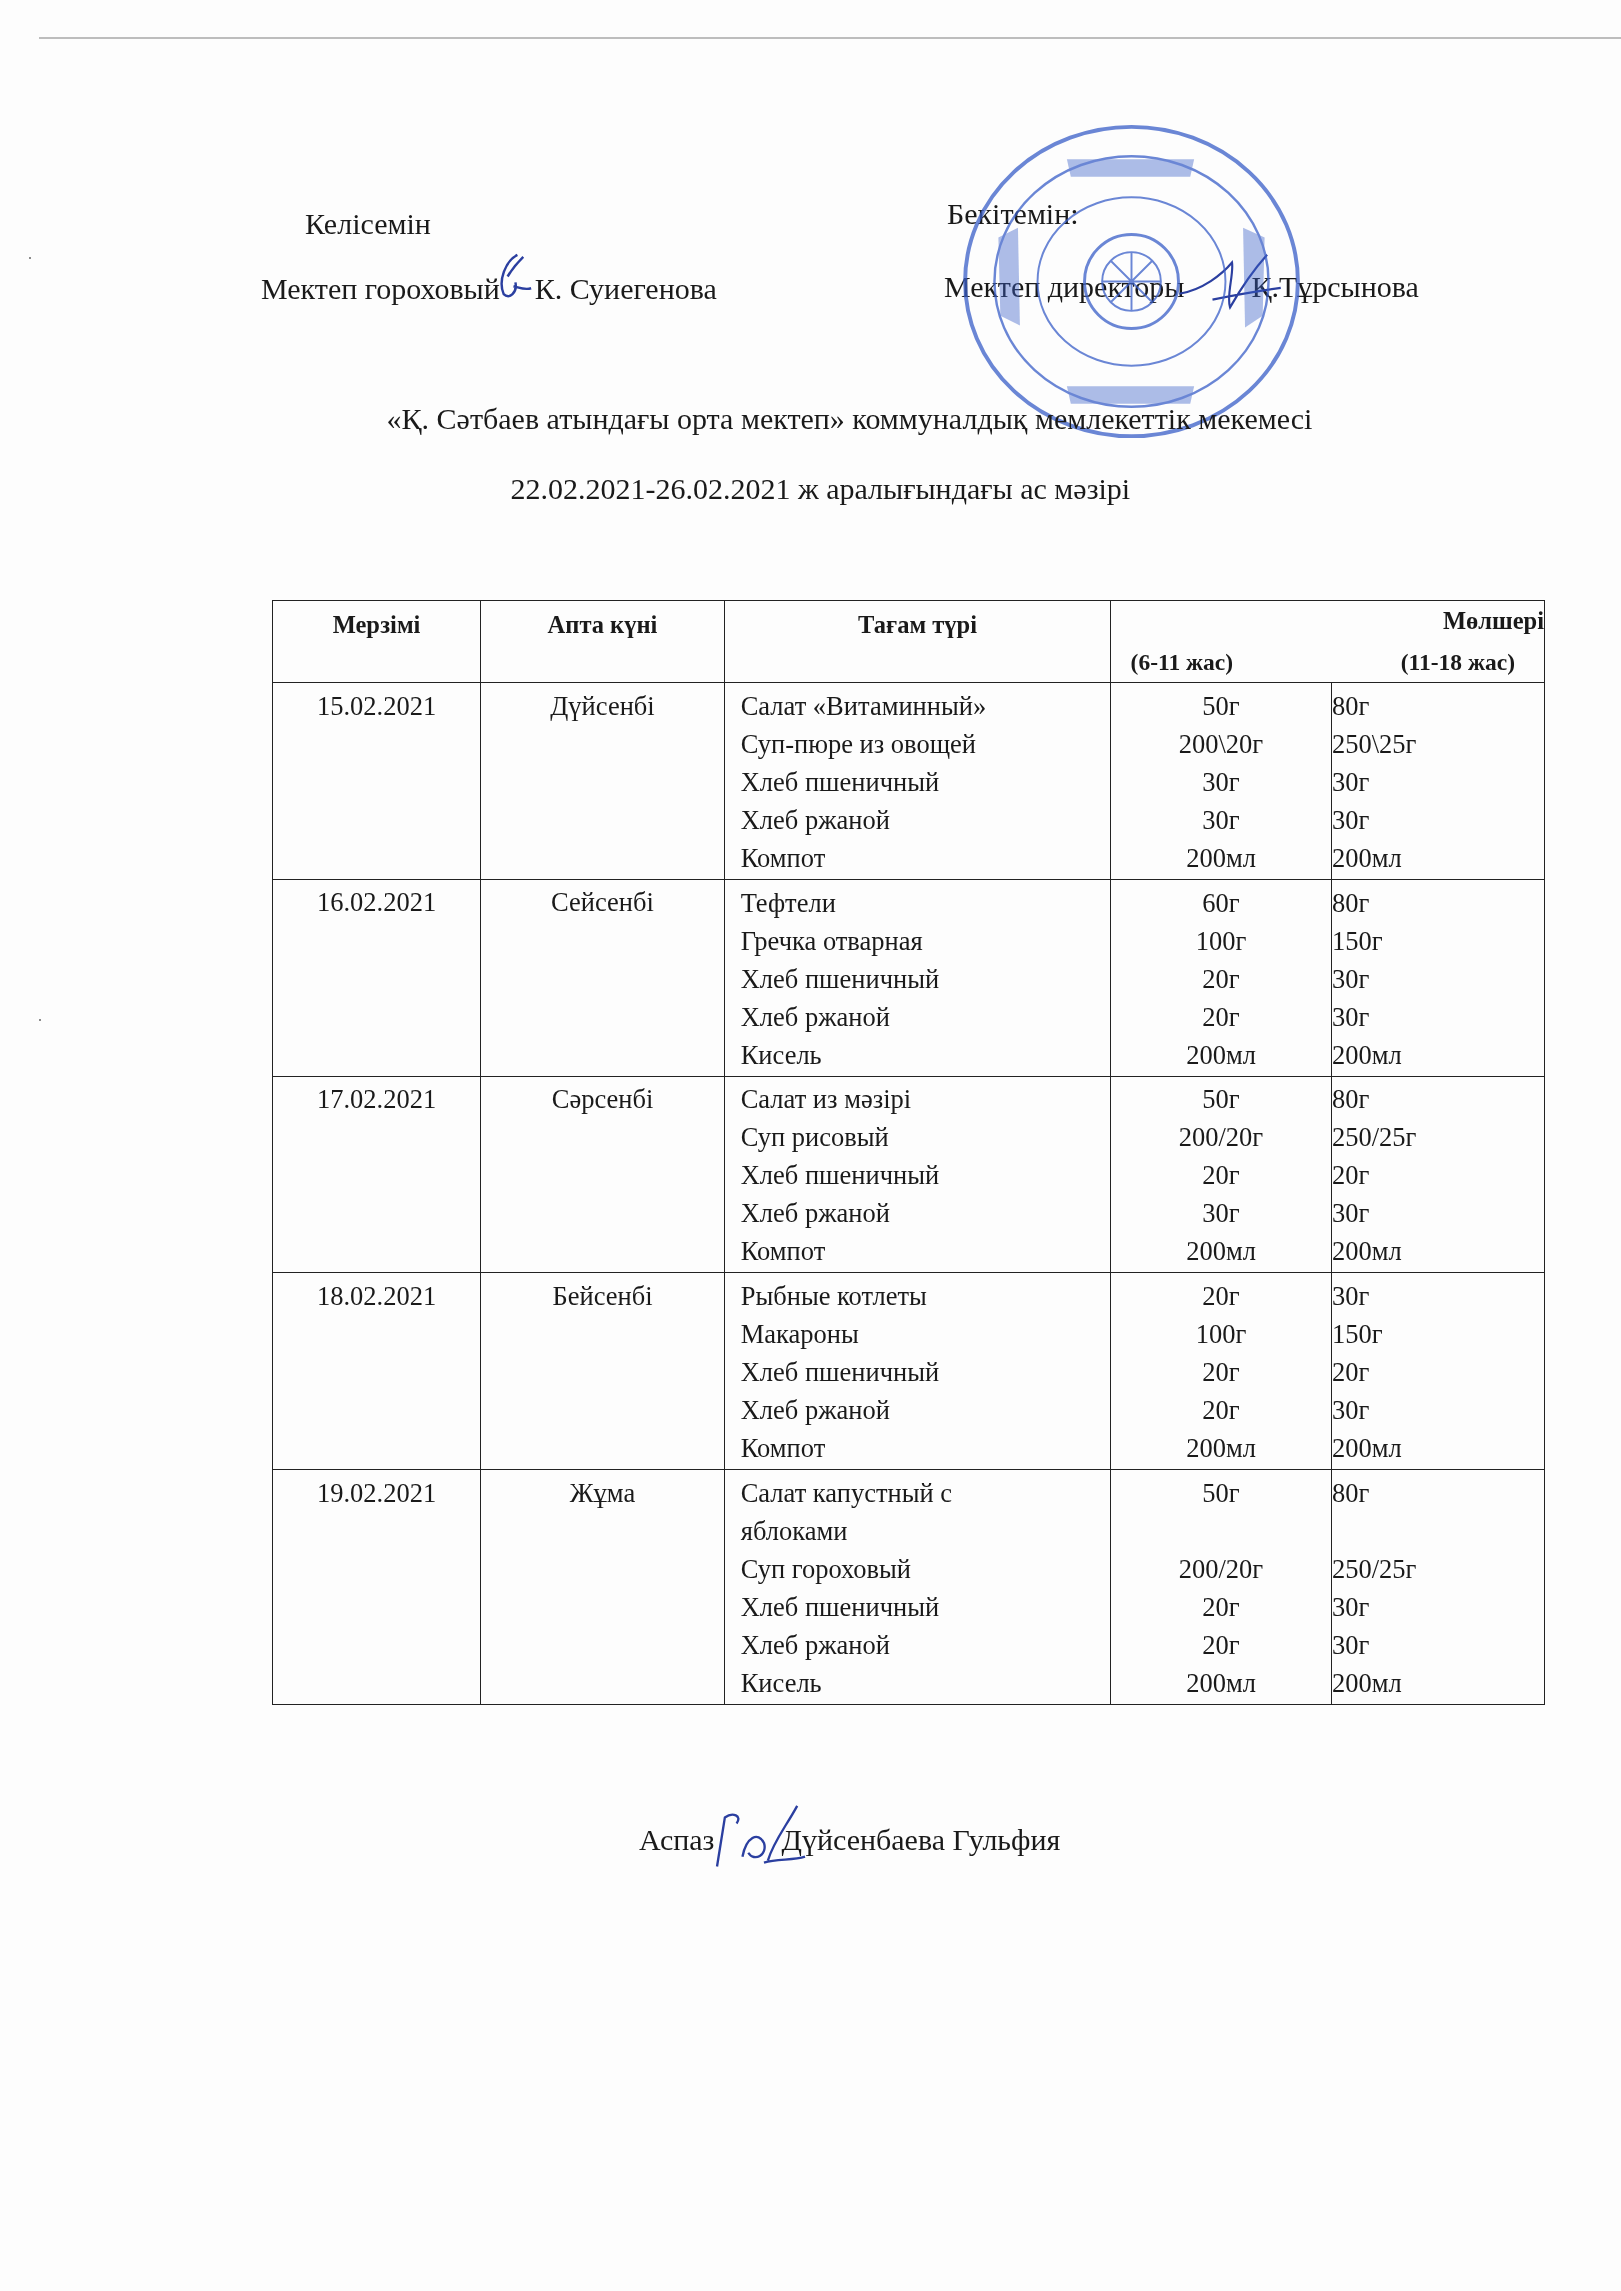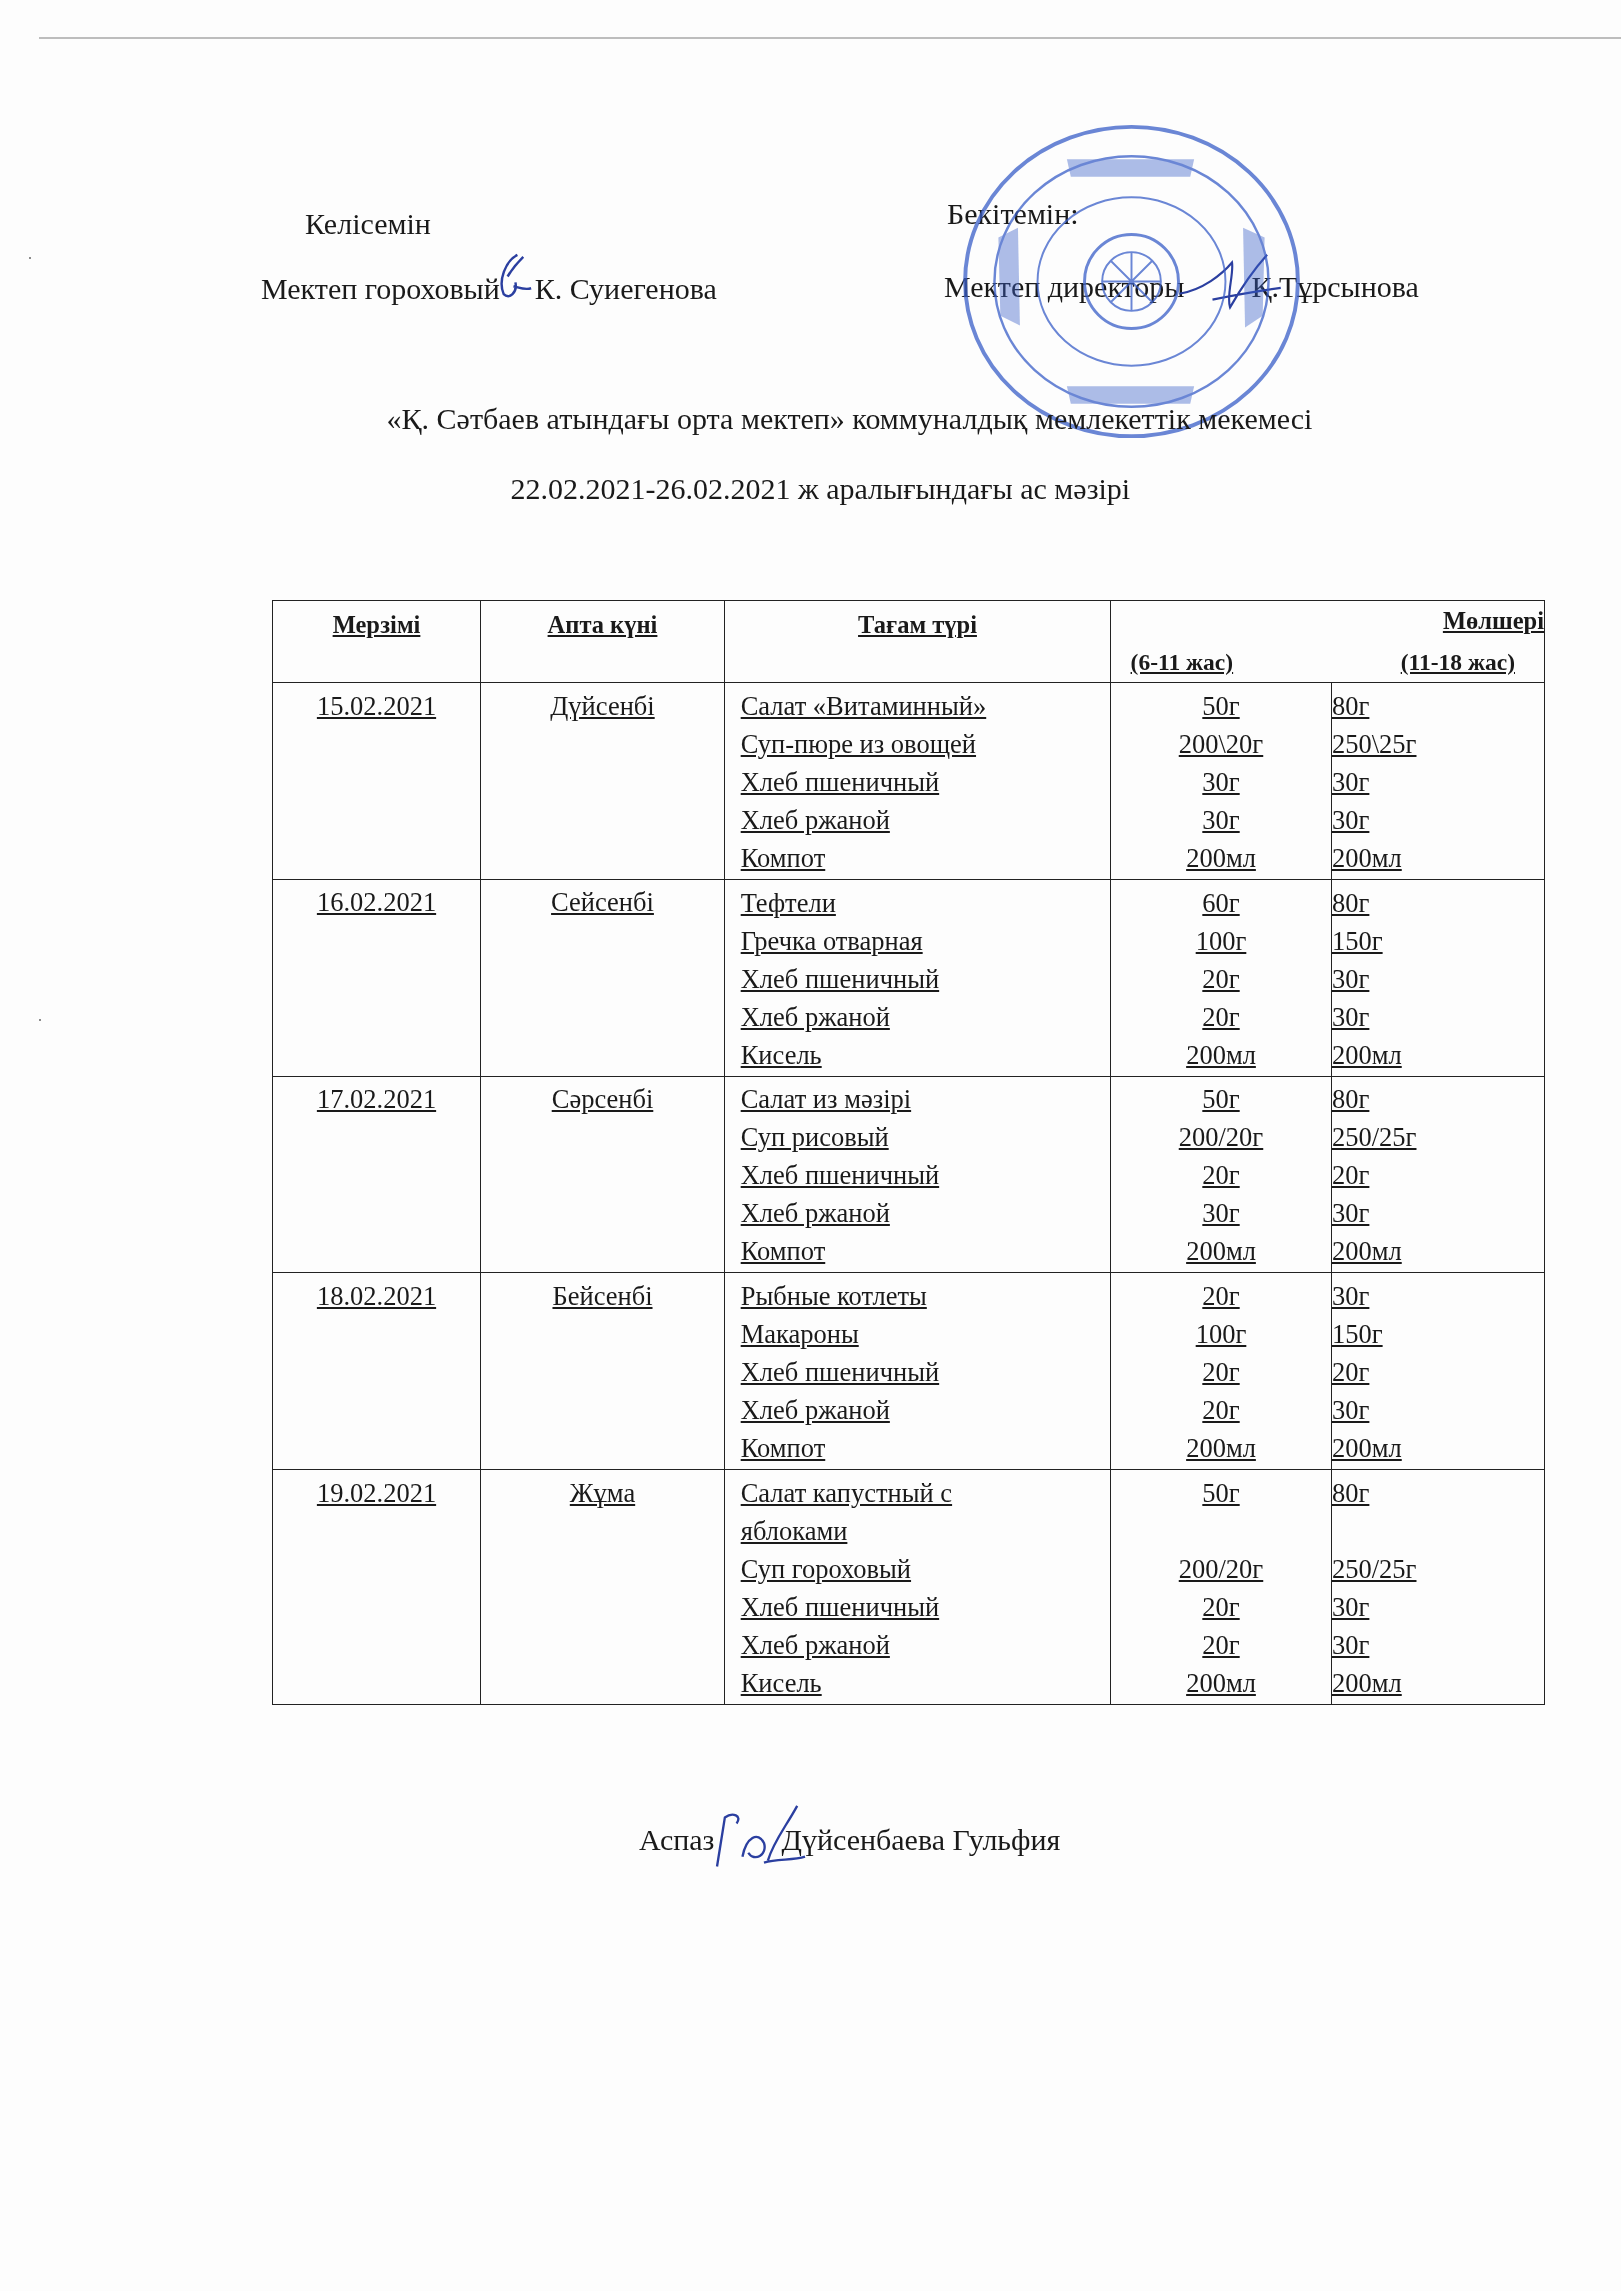--- a/index.html
+++ b/index.html
@@ -22,21 +22,21 @@
     .sign-gap svg, .sign-gap-wide svg { position: absolute; left: -11.8px; top: -29px; overflow: visible; }
 
     .stamp { position: absolute; left: 959px; top: 120px; width: 345px; height: 323px; pointer-events: none; opacity: 0.75; }
 
     .doc-title { position: absolute; left: 0; width: 1621px; text-align: center; font-size: 30px; }
     .doc-title.l1 { top: 402px; left: 39px; }
     .doc-title.l2 { top: 472px; left: 9.8px; }
 
     table.menu {
       position: absolute; left: 272px; top: 600px; width: 1273px;
-      border-collapse: collapse; font-size: 26.5px; text-decoration: underline;
+      border-collapse: collapse; font-size: 26.5px;
     }
     table.menu td, table.menu th { border: 1.5px solid #222; padding: 0; vertical-align: top; }
     table.menu th { font-weight: bold; font-size: 24.5px; height: 71px; }
     th.c-date { width: 207px; } th.c-day { width: 243px; } th.c-dish { width: 385px; }
     th.c-qty { padding-top: 5.9px !important; }
     .qty-sub { display: flex; justify-content: space-between; padding: 13.7px 29px 0 19.6px; font-size: 23.5px; }
     .hdr { padding-top: 9.8px !important; text-align: center; }
     td.date, td.day { text-align: center; padding-top: 7.8px !important; }
     td.dish { padding: 3.9px 0 2px 15.7px !important; margin-top: 28px; }
     td.qty { text-align: center; padding-top: 3.9px !important; width: 220px; }

